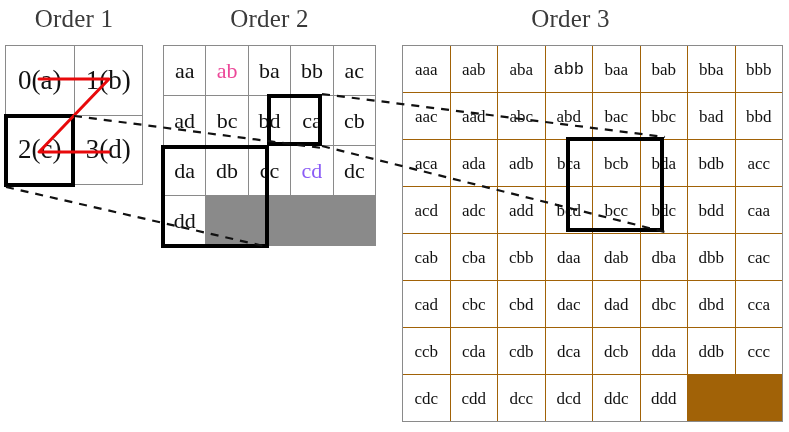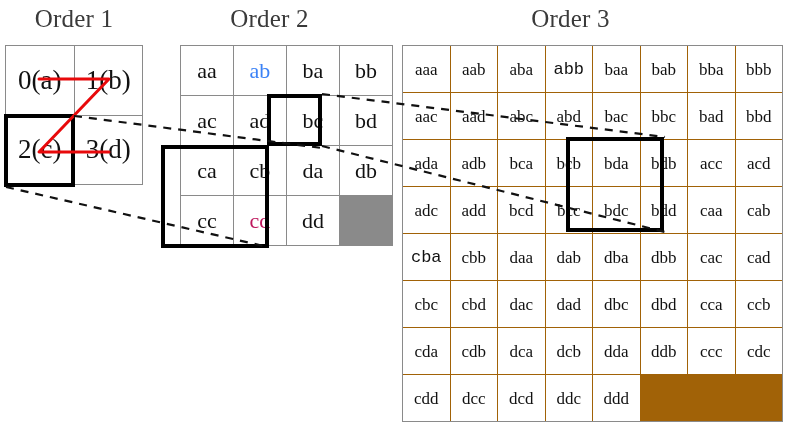--- a/index.html
+++ b/index.html
@@ -56,23 +56,23 @@
   #grid-1 {
     left: 5px; top: 45px;
     width: 138px; height: 140px;
     grid-template-columns: repeat(2, 1fr);
     grid-template-rows: repeat(2, 1fr);
   }
   #grid-1 .cell { font-size: 27px; }
 
   
   #grid-2 {
-    left: 180px; top: 45px;
+    left: 163px; top: 45px;
     width: 213px; height: 201px;
-    grid-template-columns: repeat(4, 1fr);
+    grid-template-columns: repeat(5, 1fr);
     grid-template-rows: repeat(4, 1fr);
   }
   #grid-2 .cell { font-size: 22px; }
 
   
   #grid-3 {
     left: 402px; top: 45px;
     width: 381px; height: 377px;
     grid-template-columns: repeat(8, 1fr);
     grid-template-rows: repeat(8, 1fr);
@@ -114,69 +114,71 @@
 
   <div class="grid" id="grid-1" style="background: rgb(138, 138, 138); border-color: rgb(138, 138, 138);">
     <div class="cell" style="color: rgb(17, 17, 17);">0(a)</div>
     <div class="cell" style="color: rgb(17, 17, 17);">1(b)</div>
     <div class="cell" style="color: rgb(17, 17, 17);">2(c)</div>
     <div class="cell" style="color: rgb(17, 17, 17);">3(d)</div>
   </div>
 
   <div class="grid" id="grid-2" style="background: rgb(138, 138, 138); border-color: rgb(138, 138, 138);">
       <div class="cell" style="color: rgb(17, 17, 17);">aa</div>
-      <div class="cell" style="color: #3b82f6;">ab</div>
+      <div class="cell" style="color: #ec4899;">ab</div>
       <div class="cell" style="color: rgb(17, 17, 17);">ba</div>
       <div class="cell" style="color: rgb(17, 17, 17);">bb</div>
       <div class="cell" style="color: rgb(17, 17, 17);">ac</div>
       <div class="cell" style="color: rgb(17, 17, 17);">ad</div>
       <div class="cell" style="color: rgb(17, 17, 17);">bc</div>
       <div class="cell" style="color: rgb(17, 17, 17);">bd</div>
       <div class="cell" style="color: rgb(17, 17, 17);">ca</div>
       <div class="cell" style="color: rgb(17, 17, 17);">cb</div>
       <div class="cell" style="color: rgb(17, 17, 17);">da</div>
       <div class="cell" style="color: rgb(17, 17, 17);">db</div>
       <div class="cell" style="color: rgb(17, 17, 17);">cc</div>
-      <div class="cell" style="color: #be185d;">cd</div>
+      <div class="cell" style="color: #8b5cf6;">cd</div>
+      <div class="cell" style="color: rgb(17, 17, 17);">dc</div>
       <div class="cell" style="color: rgb(17, 17, 17);">dd</div>
     </div>
   <div class="grid" id="grid-3" style="background: #a16207; border-color: rgb(138, 138, 138);">
       <div class="cell" style="color: rgb(17, 17, 17);">aaa</div>
       <div class="cell" style="color: rgb(17, 17, 17);">aab</div>
       <div class="cell" style="color: rgb(17, 17, 17);">aba</div>
       <div class="cell" style="color: rgb(17, 17, 17); font-family: Liberation Mono, monospace;">abb</div>
       <div class="cell" style="color: rgb(17, 17, 17);">baa</div>
       <div class="cell" style="color: rgb(17, 17, 17);">bab</div>
       <div class="cell" style="color: rgb(17, 17, 17);">bba</div>
       <div class="cell" style="color: rgb(17, 17, 17);">bbb</div>
       <div class="cell" style="color: rgb(17, 17, 17);">aac</div>
       <div class="cell" style="color: rgb(17, 17, 17);">aad</div>
       <div class="cell" style="color: rgb(17, 17, 17);">abc</div>
       <div class="cell" style="color: rgb(17, 17, 17);">abd</div>
       <div class="cell" style="color: rgb(17, 17, 17);">bac</div>
       <div class="cell" style="color: rgb(17, 17, 17);">bbc</div>
       <div class="cell" style="color: rgb(17, 17, 17);">bad</div>
       <div class="cell" style="color: rgb(17, 17, 17);">bbd</div>
+      <div class="cell" style="color: rgb(17, 17, 17);">aca</div>
       <div class="cell" style="color: rgb(17, 17, 17);">ada</div>
       <div class="cell" style="color: rgb(17, 17, 17);">adb</div>
       <div class="cell" style="color: rgb(17, 17, 17);">bca</div>
       <div class="cell" style="color: rgb(17, 17, 17);">bcb</div>
       <div class="cell" style="color: rgb(17, 17, 17);">bda</div>
       <div class="cell" style="color: rgb(17, 17, 17);">bdb</div>
       <div class="cell" style="color: rgb(17, 17, 17);">acc</div>
       <div class="cell" style="color: rgb(17, 17, 17);">acd</div>
       <div class="cell" style="color: rgb(17, 17, 17);">adc</div>
       <div class="cell" style="color: rgb(17, 17, 17);">add</div>
       <div class="cell" style="color: rgb(17, 17, 17);">bcd</div>
       <div class="cell" style="color: rgb(17, 17, 17);">bcc</div>
       <div class="cell" style="color: rgb(17, 17, 17);">bdc</div>
       <div class="cell" style="color: rgb(17, 17, 17);">bdd</div>
       <div class="cell" style="color: rgb(17, 17, 17);">caa</div>
       <div class="cell" style="color: rgb(17, 17, 17);">cab</div>
-      <div class="cell" style="color: rgb(17, 17, 17); font-family: Liberation Mono, monospace;">cba</div>
+      <div class="cell" style="color: rgb(17, 17, 17);">cba</div>
       <div class="cell" style="color: rgb(17, 17, 17);">cbb</div>
       <div class="cell" style="color: rgb(17, 17, 17);">daa</div>
       <div class="cell" style="color: rgb(17, 17, 17);">dab</div>
       <div class="cell" style="color: rgb(17, 17, 17);">dba</div>
       <div class="cell" style="color: rgb(17, 17, 17);">dbb</div>
       <div class="cell" style="color: rgb(17, 17, 17);">cac</div>
       <div class="cell" style="color: rgb(17, 17, 17);">cad</div>
       <div class="cell" style="color: rgb(17, 17, 17);">cbc</div>
       <div class="cell" style="color: rgb(17, 17, 17);">cbd</div>
       <div class="cell" style="color: rgb(17, 17, 17);">dac</div>

